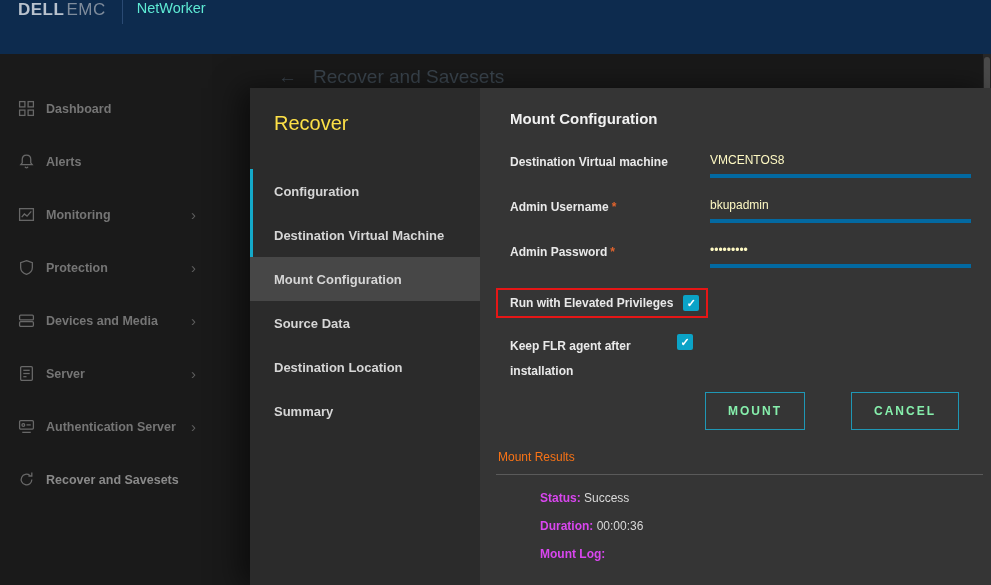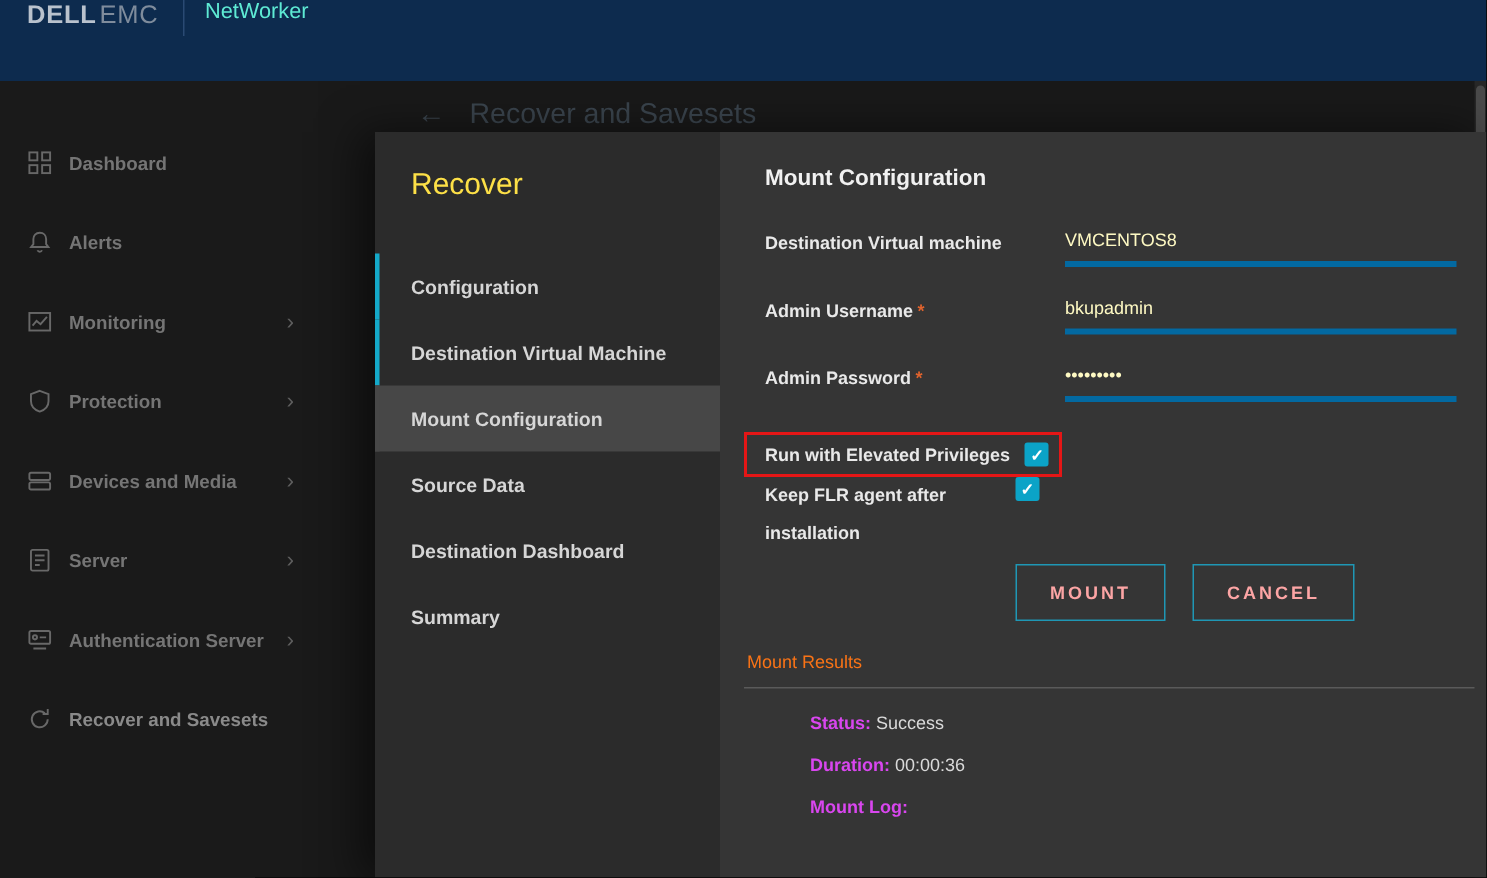--- a/index.html
+++ b/index.html
@@ -43,29 +43,29 @@
   .modal-panel { flex: 1; background: #353535; padding: 22px 20px 0 30px; position: relative; }
   .panel-title { font-size: 15px; font-weight: bold; color: #f1f1f1; margin-bottom: 26px; }
 
   .f-row { display: flex; align-items: flex-end; margin-bottom: 20px; }
   .f-label { width: 200px; flex: none; font-size: 12px; font-weight: bold; color: #e9e9e9; padding-bottom: 7px; line-height: 1.3; }
   .req { color: #e0632d; margin-left: 3px; }
   .f-value { flex: 1; border-bottom: 4px solid #0369a1; color: #fef9c3; font-size: 12px; padding-bottom: 7px; min-height: 14px; }
 
   .checkbox { width: 16px; height: 16px; flex: none; background: #0ba3c7; border-radius: 2px; color: #fff; font-size: 11px; font-weight: bold; display: flex; align-items: center; justify-content: center; cursor: pointer; }
 
-  .elevated-wrap { }
+  .elevated-wrap { margin-bottom: 16px; }
   .elevated-box { display: inline-flex; align-items: center; border: 2px solid #e51616; padding: 5px 7px 5px 12px; margin-left: -14px; }
   .elevated-box .cb-label { font-size: 12px; font-weight: bold; color: #e9e9e9; margin-right: 10px; }
 
   .keep-row { display: flex; align-items: flex-start; margin-bottom: 8px; }
   .keep-row .cb-label2 { width: 167px; flex: none; font-size: 12px; font-weight: bold; color: #e9e9e9; line-height: 2.1; max-width: 167px; padding-right: 30px; }
 
   .btn-row { margin-left: 167px; display: flex; gap: 18px; margin-bottom: 18px; }
-  .btn { background: transparent; border: 1px solid #1f97b5; color: #fca5a5; font-size: 12px; font-weight: bold; letter-spacing: 2px; padding: 11px 22px; font-family: "Liberation Sans", sans-serif; cursor: pointer; }
+  .btn { background: transparent; border: 1px solid #1f97b5; color: #86efac; font-size: 12px; font-weight: bold; letter-spacing: 2px; padding: 11px 22px; font-family: "Liberation Sans", sans-serif; cursor: pointer; margin-left: 28px; }
 
   .results-heading { font-size: 12px; font-weight: normal; color: #f97316; margin: 20px 0 10px -12px; }
   .results-divider { height: 1px; background: #5a5a5a; margin: 0 -12px 0 -14px; }
   .results { padding: 16px 0 0 30px; }
   .res-line { font-size: 12px; color: #d9d9d9; margin-bottom: 14px; }
   .res-label { font-weight: bold; color: #d946ef; }
 
   
   .scrolltrack { position: absolute; top: 0; right: 0; bottom: 0; width: 8px; background: #272727; }
   .scrollthumb { position: absolute; top: 3px; right: 1px; width: 6px; height: 120px; background: #4a4a4a; border-radius: 3px; }
@@ -194,21 +194,21 @@
         <div class="step done">
           <span>Destination Virtual Machine</span>
         </div>
         <div class="step current">
           <span>Mount Configuration</span>
         </div>
         <div class="step">
           <span>Source Data</span>
         </div>
         <div class="step">
-          <span>Destination Dashboard</span>
+          <span>Destination Location</span>
         </div>
         <div class="step">
           <span>Summary</span>
         </div>
       </div>
     </div>
 
     <div class="modal-panel">
       <div class="panel-title">Mount Configuration</div>
 

